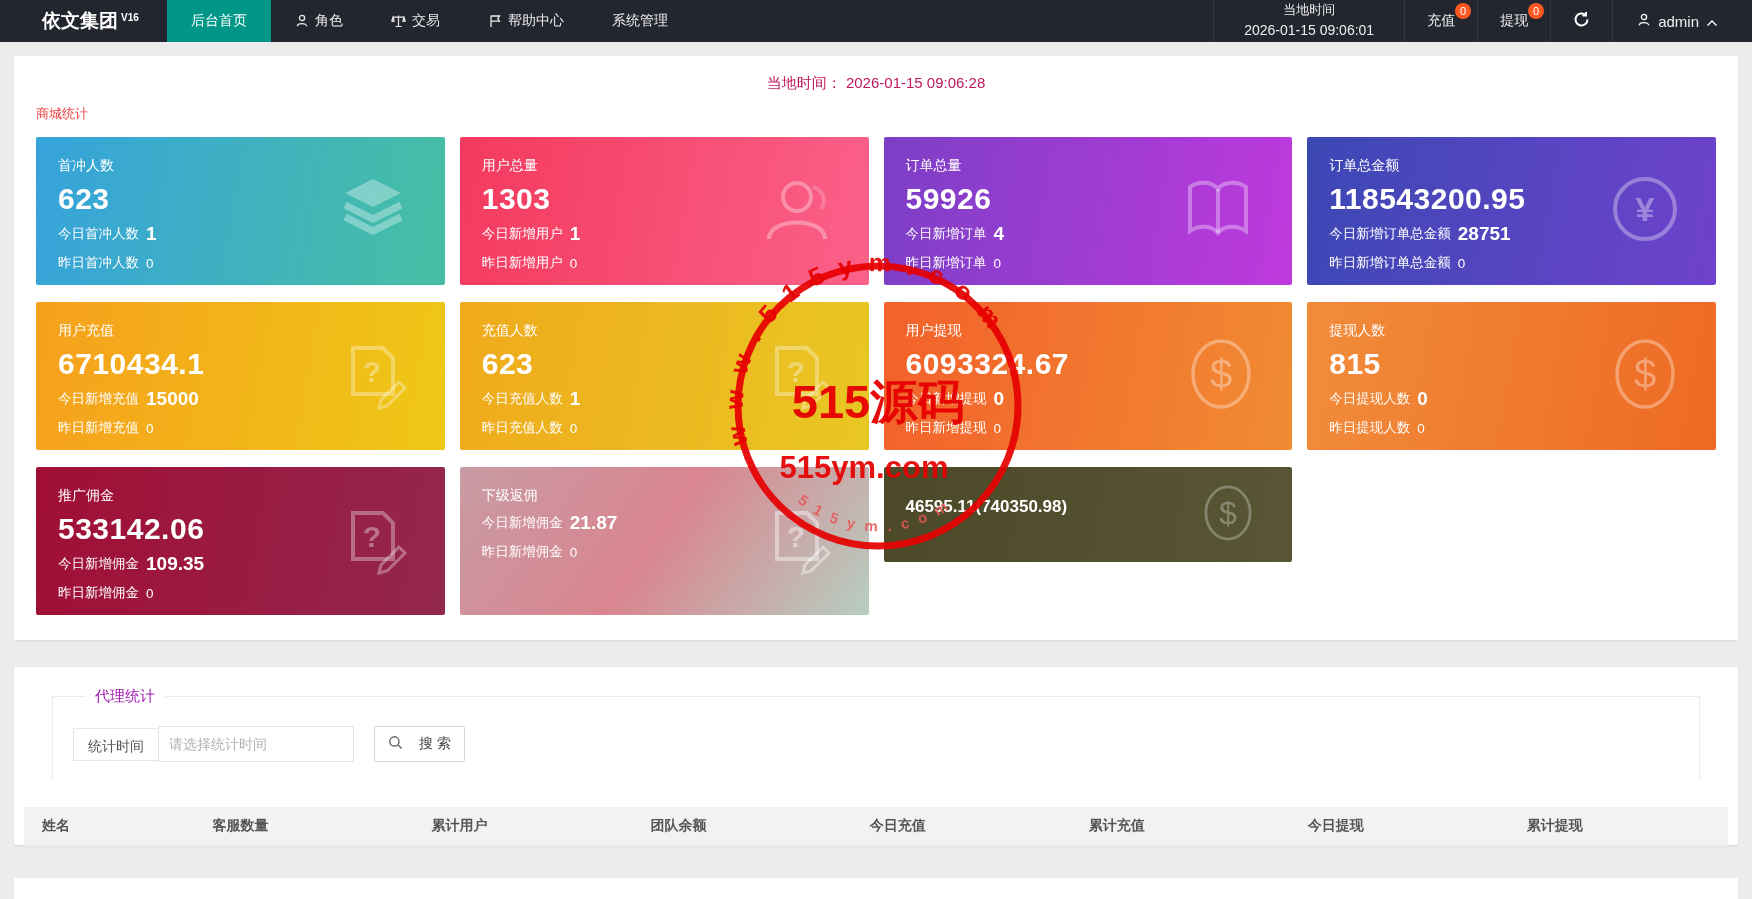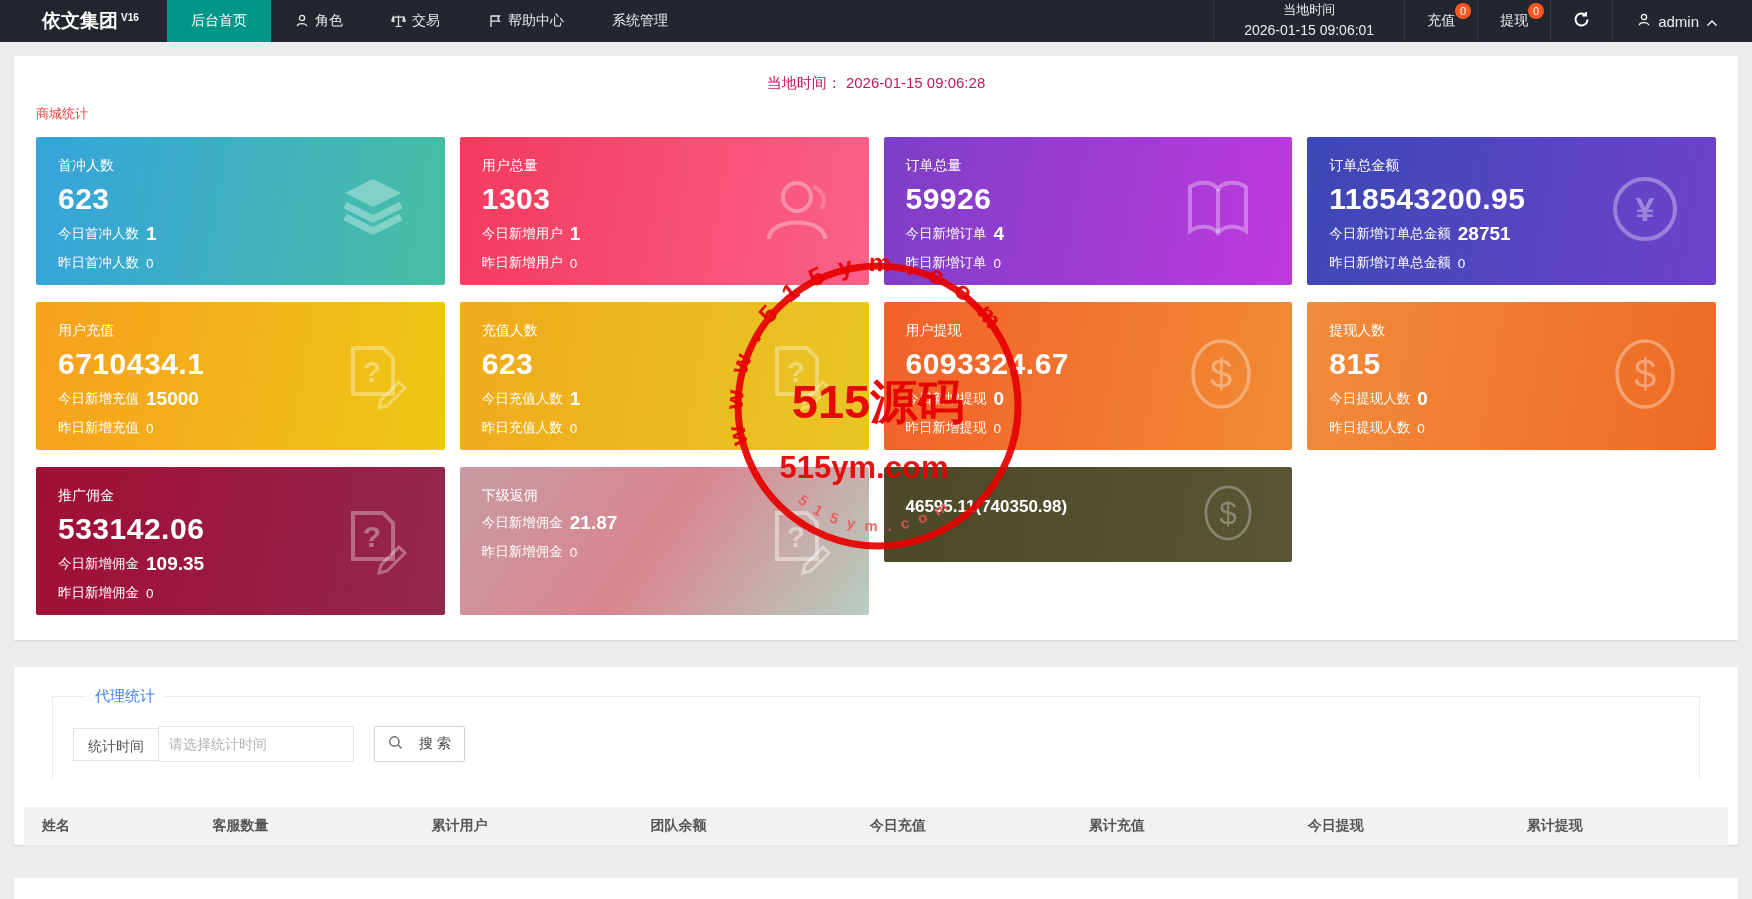--- a/index.html
+++ b/index.html
@@ -44,21 +44,21 @@
   .card .ln .num0 { font-size:13.5px; margin-left:7px; }
   .card .cicon { position:absolute; right:36px; top:50%; transform:translateY(-50%); opacity:.95; }
   .card.small { height:95px; align-self:start; }
   .card.small .val2 { font-size:17px; font-weight:bold; margin-top:10px; }
 
   
   .watermark { position:absolute; left:718px; top:246px; width:320px; height:320px; z-index:20; pointer-events:none; }
 
   
   fieldset.agent { margin:0 28px; border:1px solid #ebebeb; border-bottom:none; padding:14px 0 18px 20px; }
-  fieldset.agent legend { font-size:15px; color:#3b82f6; padding:0 10px; margin-left:12px; }
+  fieldset.agent legend { font-size:15px; color:#a21caf; padding:0 10px; margin-left:12px; }
   .filter-row { display:flex; align-items:center; margin-top:6px; }
   .filter-label { height:33px; line-height:34px; padding:0 14px; border:1px solid #e6e6e6; font-size:14px; color:#555; background:#fff; }
   .filter-input { height:36px; width:196px; border:1px solid #e6e6e6; margin-left:-1px; padding:0 10px; font-size:14px; color:#333;
     font-family:"Liberation Sans","DejaVu Sans",sans-serif; outline:none; }
   .filter-input::placeholder { color:#b3b3b3; }
   .search-btn { margin-left:20px; height:36px; padding:0 13px; background:#fff; border:1px solid #d4d4d4; border-radius:2px;
     font-size:14px; color:#444; display:flex; align-items:center; gap:16px; cursor:pointer; }
 
   table.agent-table { width:100%; border-collapse:collapse; margin-top:27px; }
   table.agent-table th { background:#f2f2f2; height:38px; font-size:14px; font-weight:bold; color:#555;

